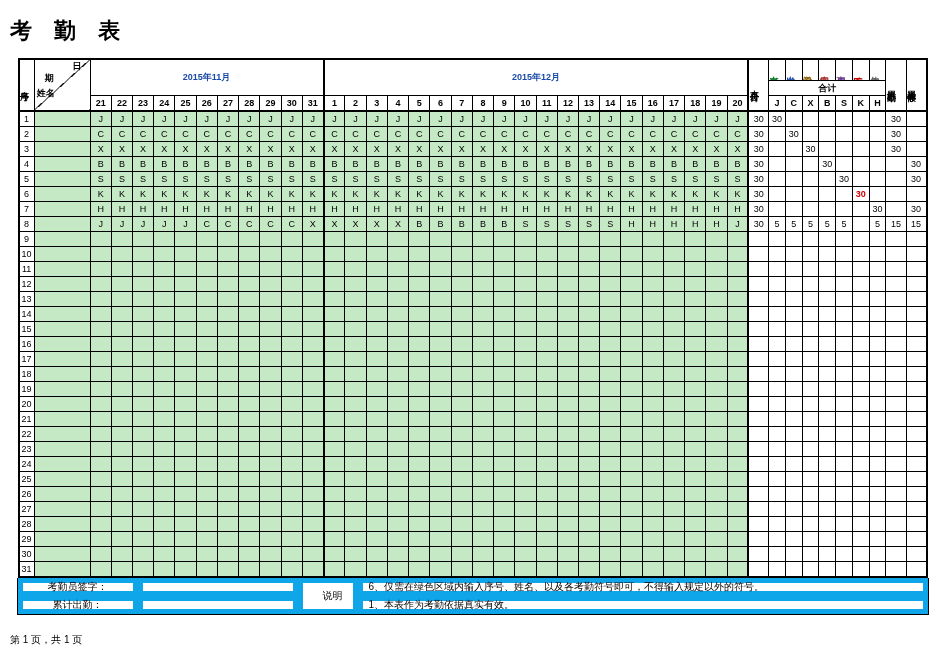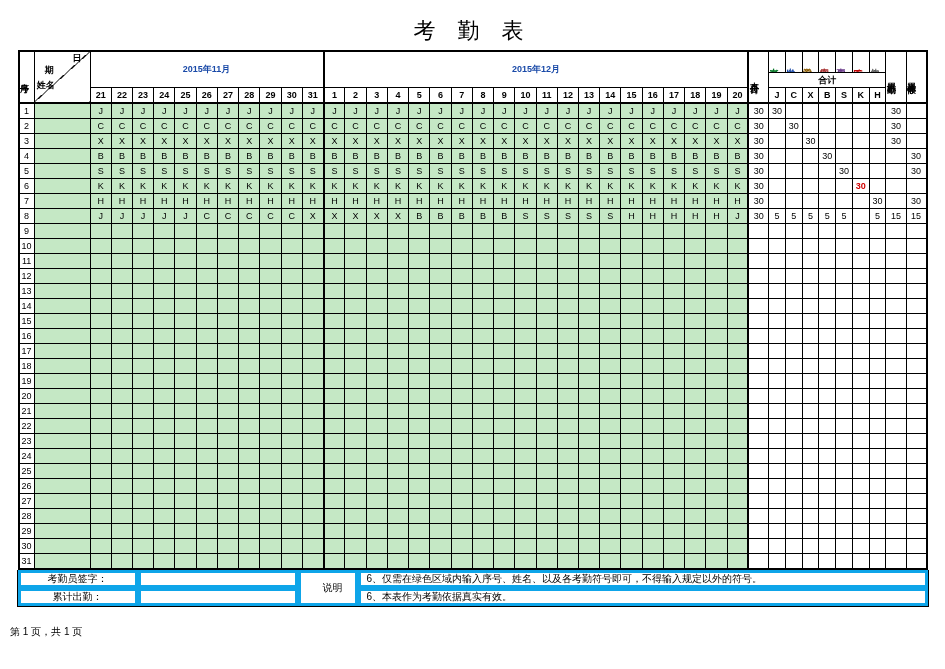--- a/index.html
+++ b/index.html
@@ -4,25 +4,24 @@
 <style>
   body {
     margin: 0;
     padding: 10px;
     font-family: "SimSun", "Microsoft YaHei", sans-serif;
     font-size: 10px;
     background: #fff;
     color: #000;
   }
   .title {
-    text-align: center;
     font-size: 22px;
-    font-weight: normal;
+    font-weight: bold;
     letter-spacing: 8px;
-    margin: 6px 0 4px;
+    margin: 6px 0 12px;
   }
   table.att {
     border-collapse: collapse;
     width: 910px;
     margin: 0 auto;
     table-layout: fixed;
   }
   table.att th, table.att td {
     border: 1px solid #000;
     padding: 0;
@@ -66,21 +65,21 @@
     width: 910px;
     margin: 0 auto;
     border: 1px solid #000;
     border-top: none;
     border-collapse: collapse;
     display: grid;
     grid-template-columns: 120px 160px 60px 570px;
     grid-template-rows: 18px 18px;
   }
   .footer-wrap div {
-    border: 3px solid #0ea5e9;
+    border: 5px solid #0ea5e9;
     padding: 2px 6px;
     font-size: 10px;
     display: flex;
     align-items: center;
   }
   .footer-wrap .lbl { justify-content: center; }
   .col-seq { width: 14px; }
   .col-name { width: 50px; }
   .col-day { width: 19px; }
   .col-sum { width: 18px; }
@@ -1623,16 +1622,16 @@
     </tbody>
 </table>
 
 <div class="footer-wrap">
   <div class="lbl">考勤员签字：</div>
   <div></div>
   <div class="lbl" style="grid-row: span 2; padding-left: 16px;">说明</div>
   <div>6、仅需在绿色区域内输入序号、姓名、以及各考勤符号即可，不得输入规定以外的符号。</div>
   <div class="lbl">累计出勤：</div>
   <div></div>
-  <div>6、本表作为考勤依据真实有效。</div>
+  <div>1、本表作为考勤依据真实有效。</div>
 </div>
 
 <div style="text-align:left;margin-top:18px;font-size:10px;">第 1 页，共 1 页</div>
 
 </body></html>

